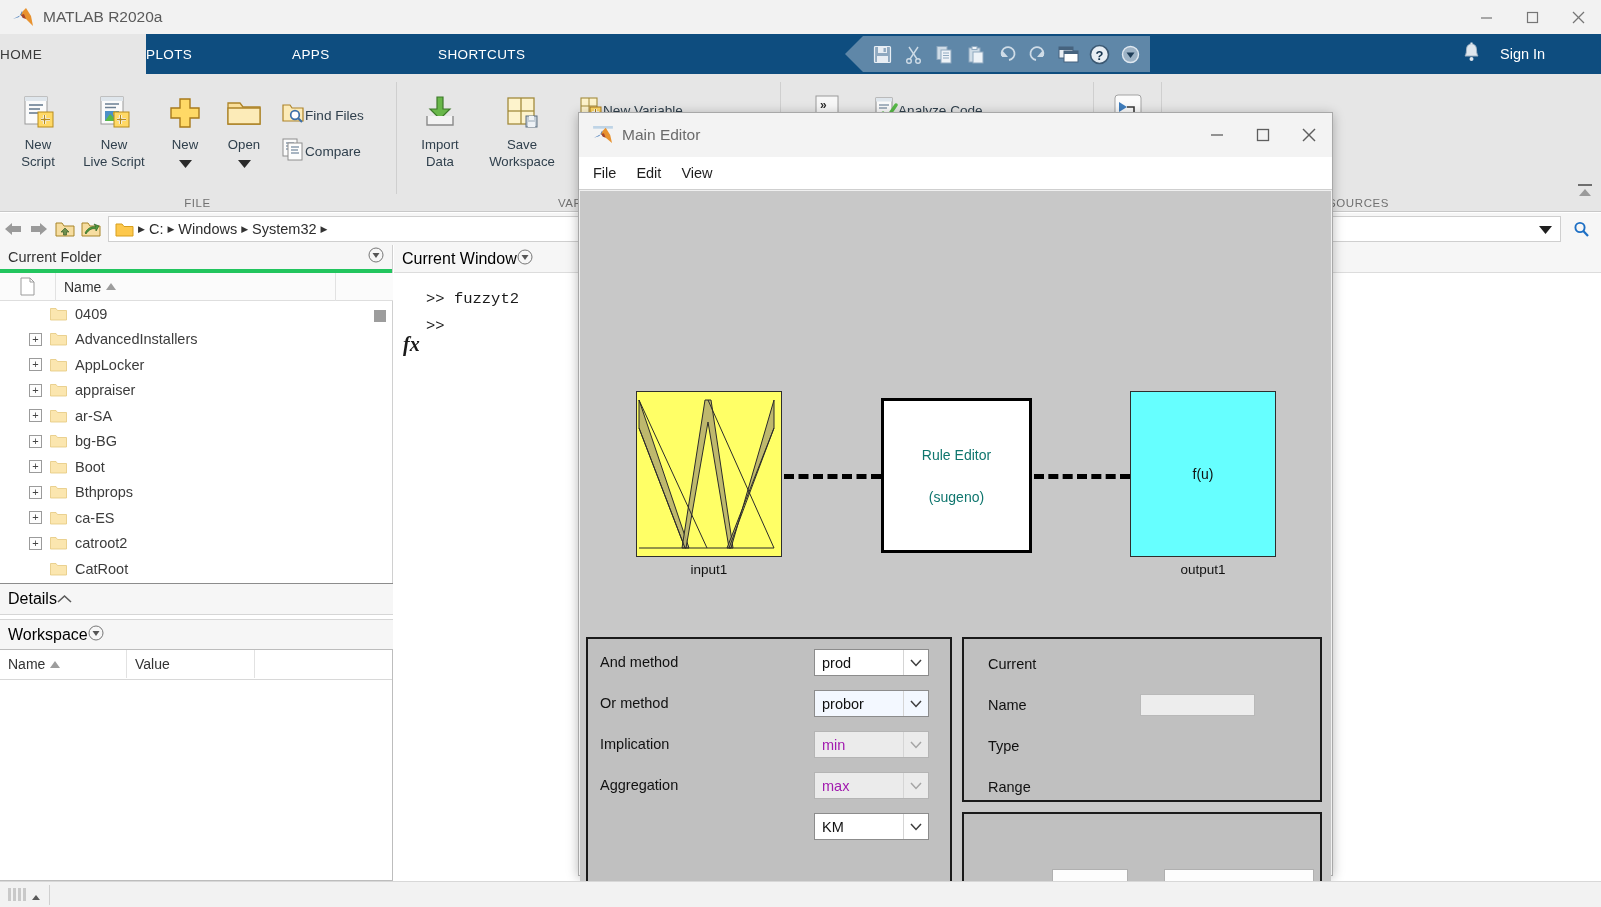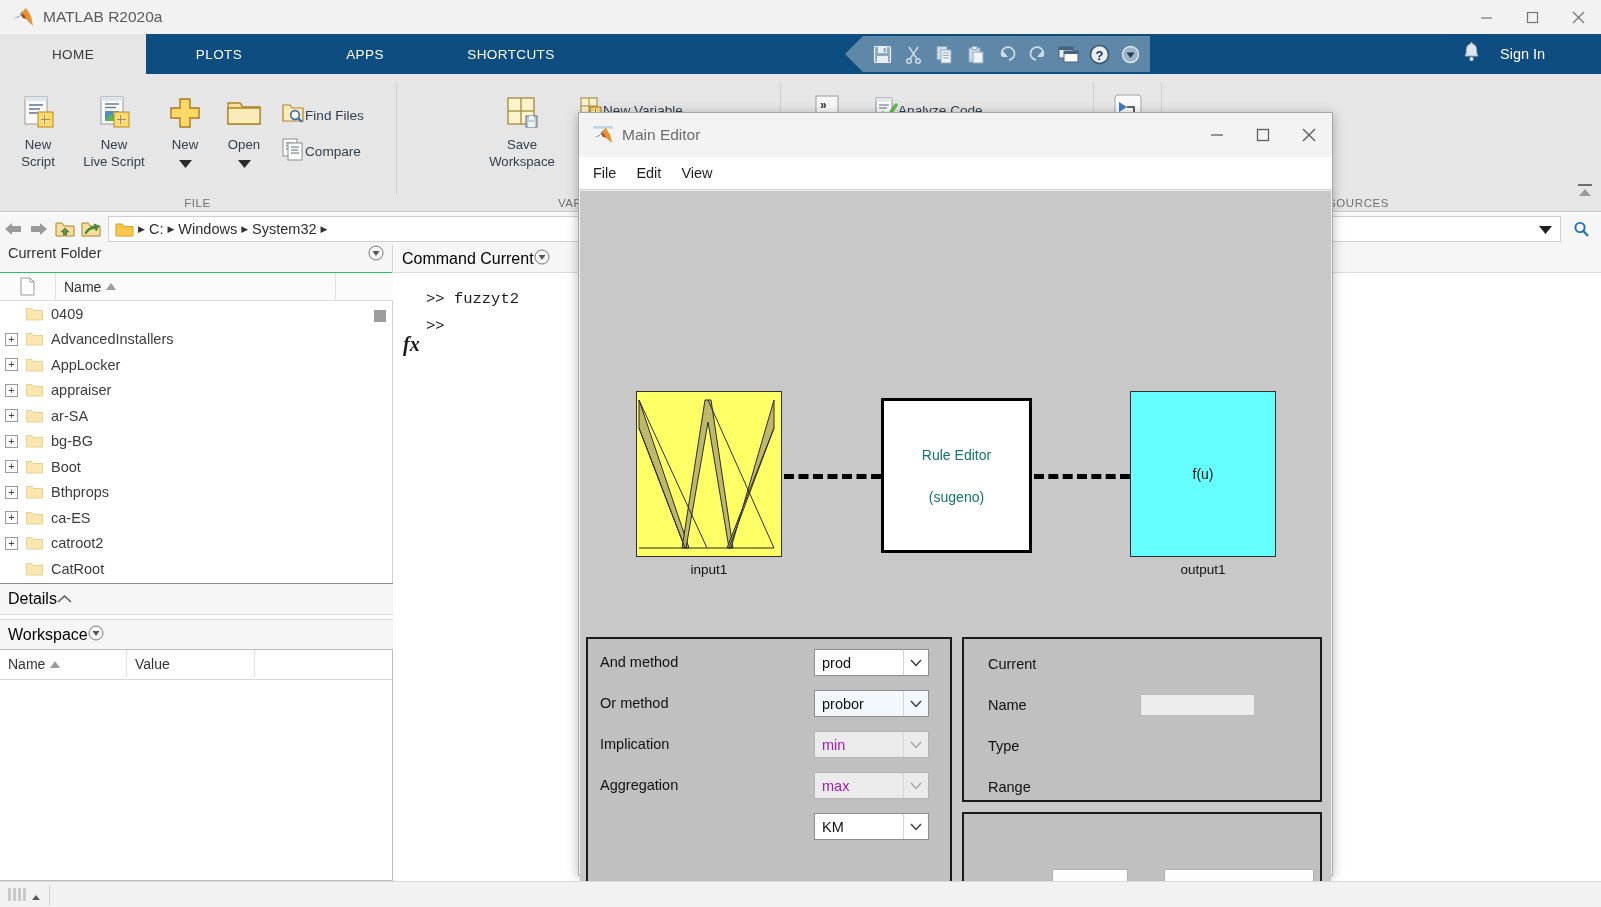--- a/index.html
+++ b/index.html
@@ -24,21 +24,21 @@
     color: #6d6d6d; font-size: 15px;
   }
   .win-ctrl svg { display: block; }
 
   
   .ribbon-tabs {
     position: absolute; left: 0; top: 34px; width: 1601px; height: 40px;
     background: #0e4d7f; display: flex; align-items: stretch;
   }
   .ribbon-tab {
-    width: 146px; display: flex; align-items: center; justify-content: center;
+    width: 146px; display: flex; align-items: center; 
     color: #ffffff; font-size: 13.5px; letter-spacing: .4px;
   }
   .ribbon-tab.active { background: #e6e6e6; color: #3a3a3a; }
 
   
   .qat {
     position: absolute; left: 845px; top: 36px; height: 36px;
     display: flex; align-items: center;
   }
   .qat-wedge {
@@ -97,34 +97,34 @@
   .path-field {
     margin-left: 4px; flex: 1; height: 26px; background: #ffffff; border: 1px solid #cfcfcf;
     display: flex; align-items: center; padding-left: 6px; gap: 4px;
   }
   .crumb { font-size: 14.5px; color: #2d2d2d; }
   .crumb-sep { color: #333; font-size: 9px; }
   .addr-search { width: 40px; display: flex; align-items: center; justify-content: center; }
 
   
   .panel-hdr {
-    height: 28px; background: #f6f6f6; border-bottom: 1px solid #22c55e;
-    display: flex; padding: 0 8px;
+    height: 28px; background: #f6f6f6; border-bottom: 4px solid #22c55e;
+    display: flex; align-items: center; padding: 0 8px;
   }
   .panel-hdr .t { font-size: 14.5px; color: #333; flex: 1; }
 
   #cf-panel { position: absolute; left: 0; top: 245px; width: 393px; height: 338px;
     background: #fff; border-right: 1px solid #d0d0d0; }
   #cf-list-head {
     position: absolute; top: 28px; left: 0; width: 393px; height: 28px;
     background: #fbfbfb; border-bottom: 1px solid #dedede; display: flex; align-items: center;
   }
   .colcell { height: 28px; display: flex; align-items: center; border-right: 1px solid #e2e2e2; padding-left: 8px; }
   .colcell .ct { font-size: 14px; color: #333; }
-  #cf-rows { position: absolute; top: 56px; left: 0; width: 393px; height: 282px; overflow: hidden; }
+  #cf-rows { position: absolute; top: 56px; left: 0; width: 393px; height: 282px; overflow: hidden; padding-left: 24px; }
   .frow { height: 25.5px; display: flex; align-items: center; padding-left: 5px; }
   .expander {
     width: 13px; height: 13px; border: 1px solid #9b9b9b; background: #fdfdfd;
     display: flex; align-items: center; justify-content: center;
     font-size: 11px; color: #444; line-height: 1; margin-right: 8px;
   }
   .expander.blank { border: 0; background: transparent; }
   .folder-ico { width: 17px; height: 14px; margin-right: 8px; position: relative; }
   .fname { font-size: 14.5px; color: #3c3c3c; }
   .cf-scroll { position: absolute; right: 6px; top: 65px; width: 12px; height: 12px; background: #9d9d9d; }
@@ -439,20 +439,29 @@
           </svg>
         </span>
         <span class="lbl">Compare</span>
       </div>
 
       <div class="group-name">FILE</div>
     </div>
     <div class="rgroup-sep" style="left:396px;"></div>
 
     <div class="rgroup" style="left:397px;width:382px;">
+      <div class="rbig" style="left:10px;">
+        <span class="ico">
+          <svg width="40" height="40" viewBox="0 0 40 40">
+            <path d="M17 5 H23 V17 H30 L20 27 L10 17 H17 Z" fill="#69b74a" stroke="#3e7a2b" stroke-width="1.2"></path>
+            <path d="M7 24 V33 H33 V24" fill="#f3f3f3" stroke="#8a8a8a" stroke-width="1.4"></path>
+          </svg>
+        </span>
+        <span class="lbl">Import<br>Data</span>
+      </div>
       <div class="rbig" style="left:82px;width:86px;">
         <span class="ico">
           <svg width="40" height="40" viewBox="0 0 40 40">
             <rect x="6" y="6" width="26" height="26" fill="#fdf3cc" stroke="#a38b3d" stroke-width="1.3"></rect>
             <line x1="19" y1="6" x2="19" y2="32" stroke="#a38b3d" stroke-width="1.3"></line>
             <line x1="6" y1="19" x2="32" y2="19" stroke="#a38b3d" stroke-width="1.3"></line>
             <rect x="24" y="24" width="11" height="11" fill="#c3cdd6" stroke="#5d6f80"></rect>
             <rect x="27" y="24" width="5" height="4" fill="#eef2f6"></rect>
             <rect x="26" y="30" width="7" height="5" fill="#eef2f6"></rect>
           </svg>
@@ -725,21 +734,21 @@
       </div>
       <div class="colcell" style="width:128px">
         <span class="ct">Value</span>
       </div>
       <div class="colcell" style="width:136px;border-right:0"></div>
     </div>
   </div>
 
   <div id="cw-panel">
     <div id="cw-hdr">
-      <span class="t">Command Current</span>
+      <span class="t">Current Window</span>
       <span>
         <svg width="16" height="16" viewBox="0 0 16 16">
             <circle cx="8" cy="8" r="7" fill="none" stroke="#777"></circle>
             <path d="M4.5 6 L11.5 6 L8 11 Z" fill="#555"></path>
           </svg>
       </span>
     </div>
     <div id="cw-body">
       <div class="cw-line" style="position:absolute;left:32px;top:17px;">&gt;&gt; fuzzyt2</div>
       <div class="cw-line" style="position:absolute;left:32px;top:44px;">&gt;&gt;</div>

